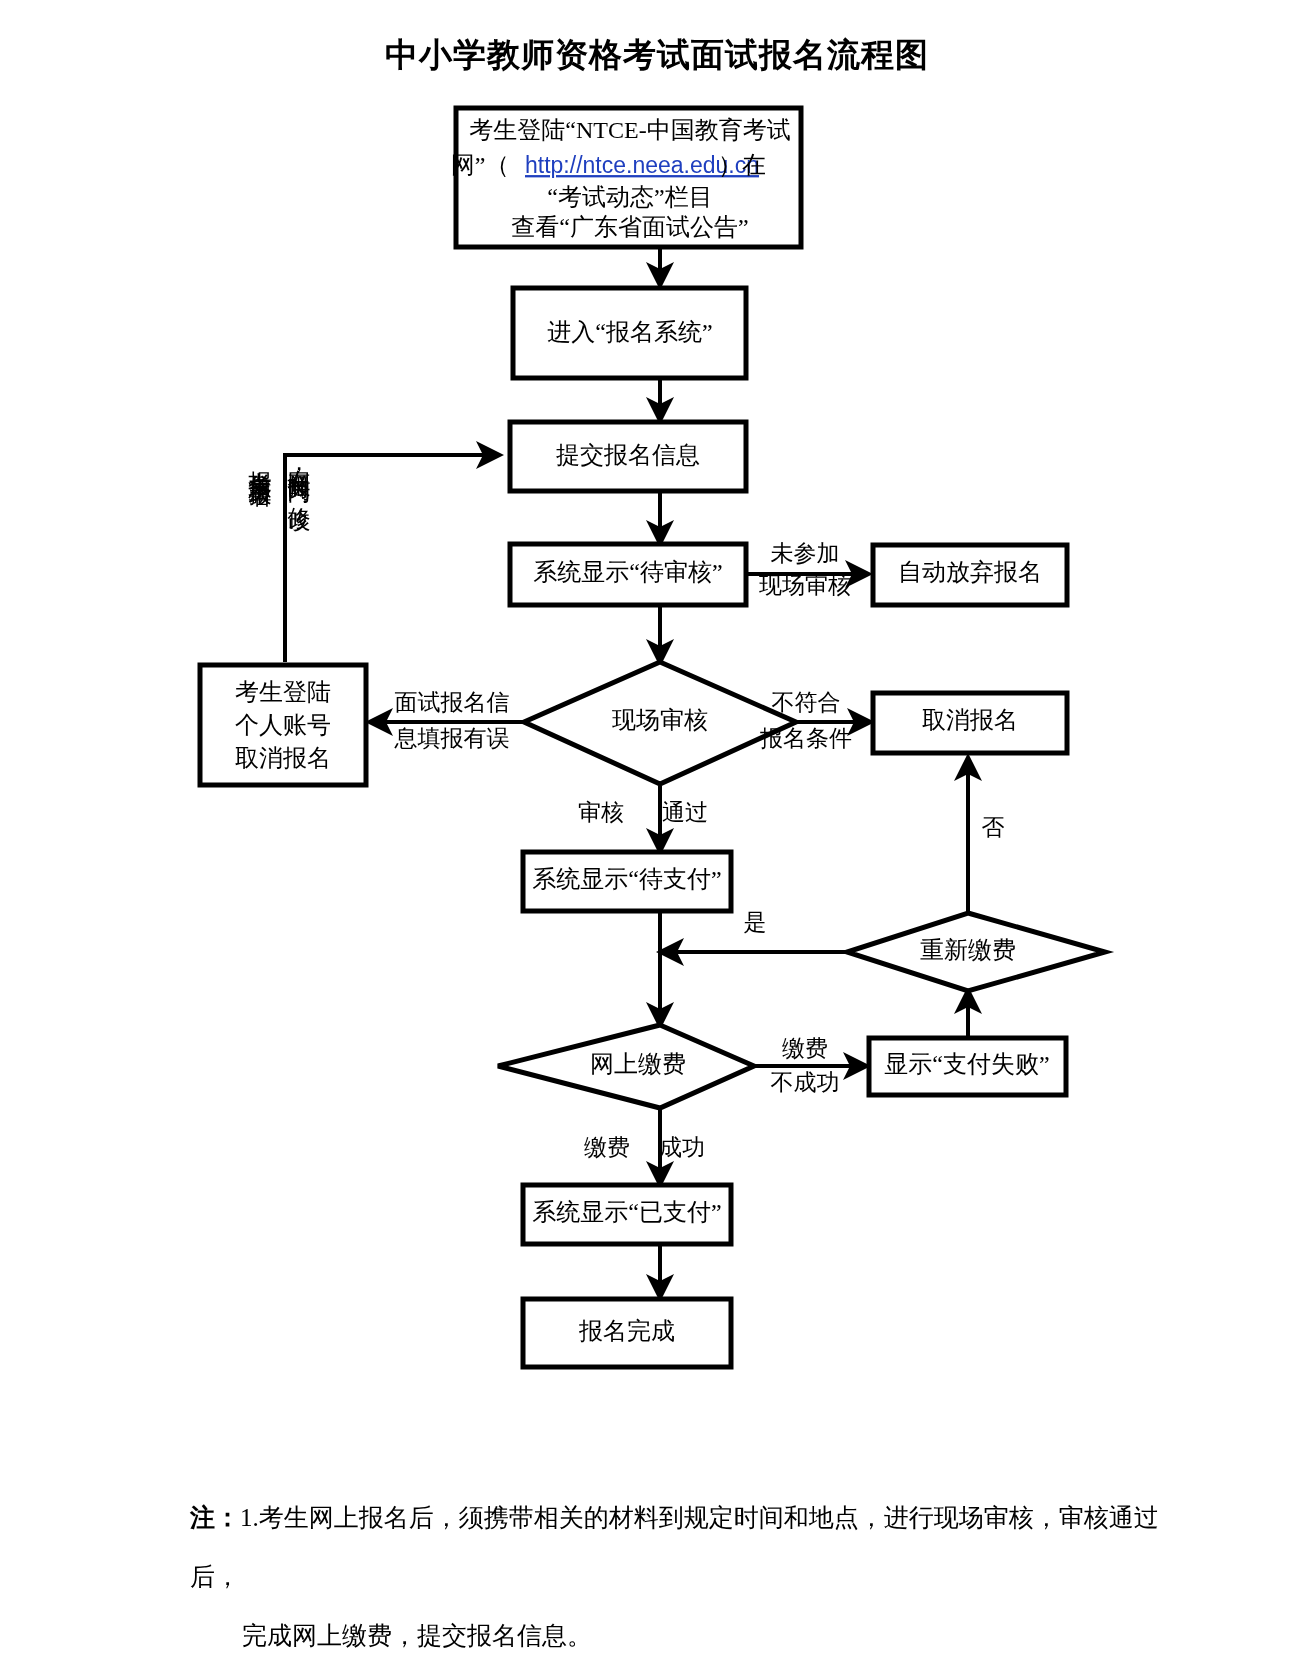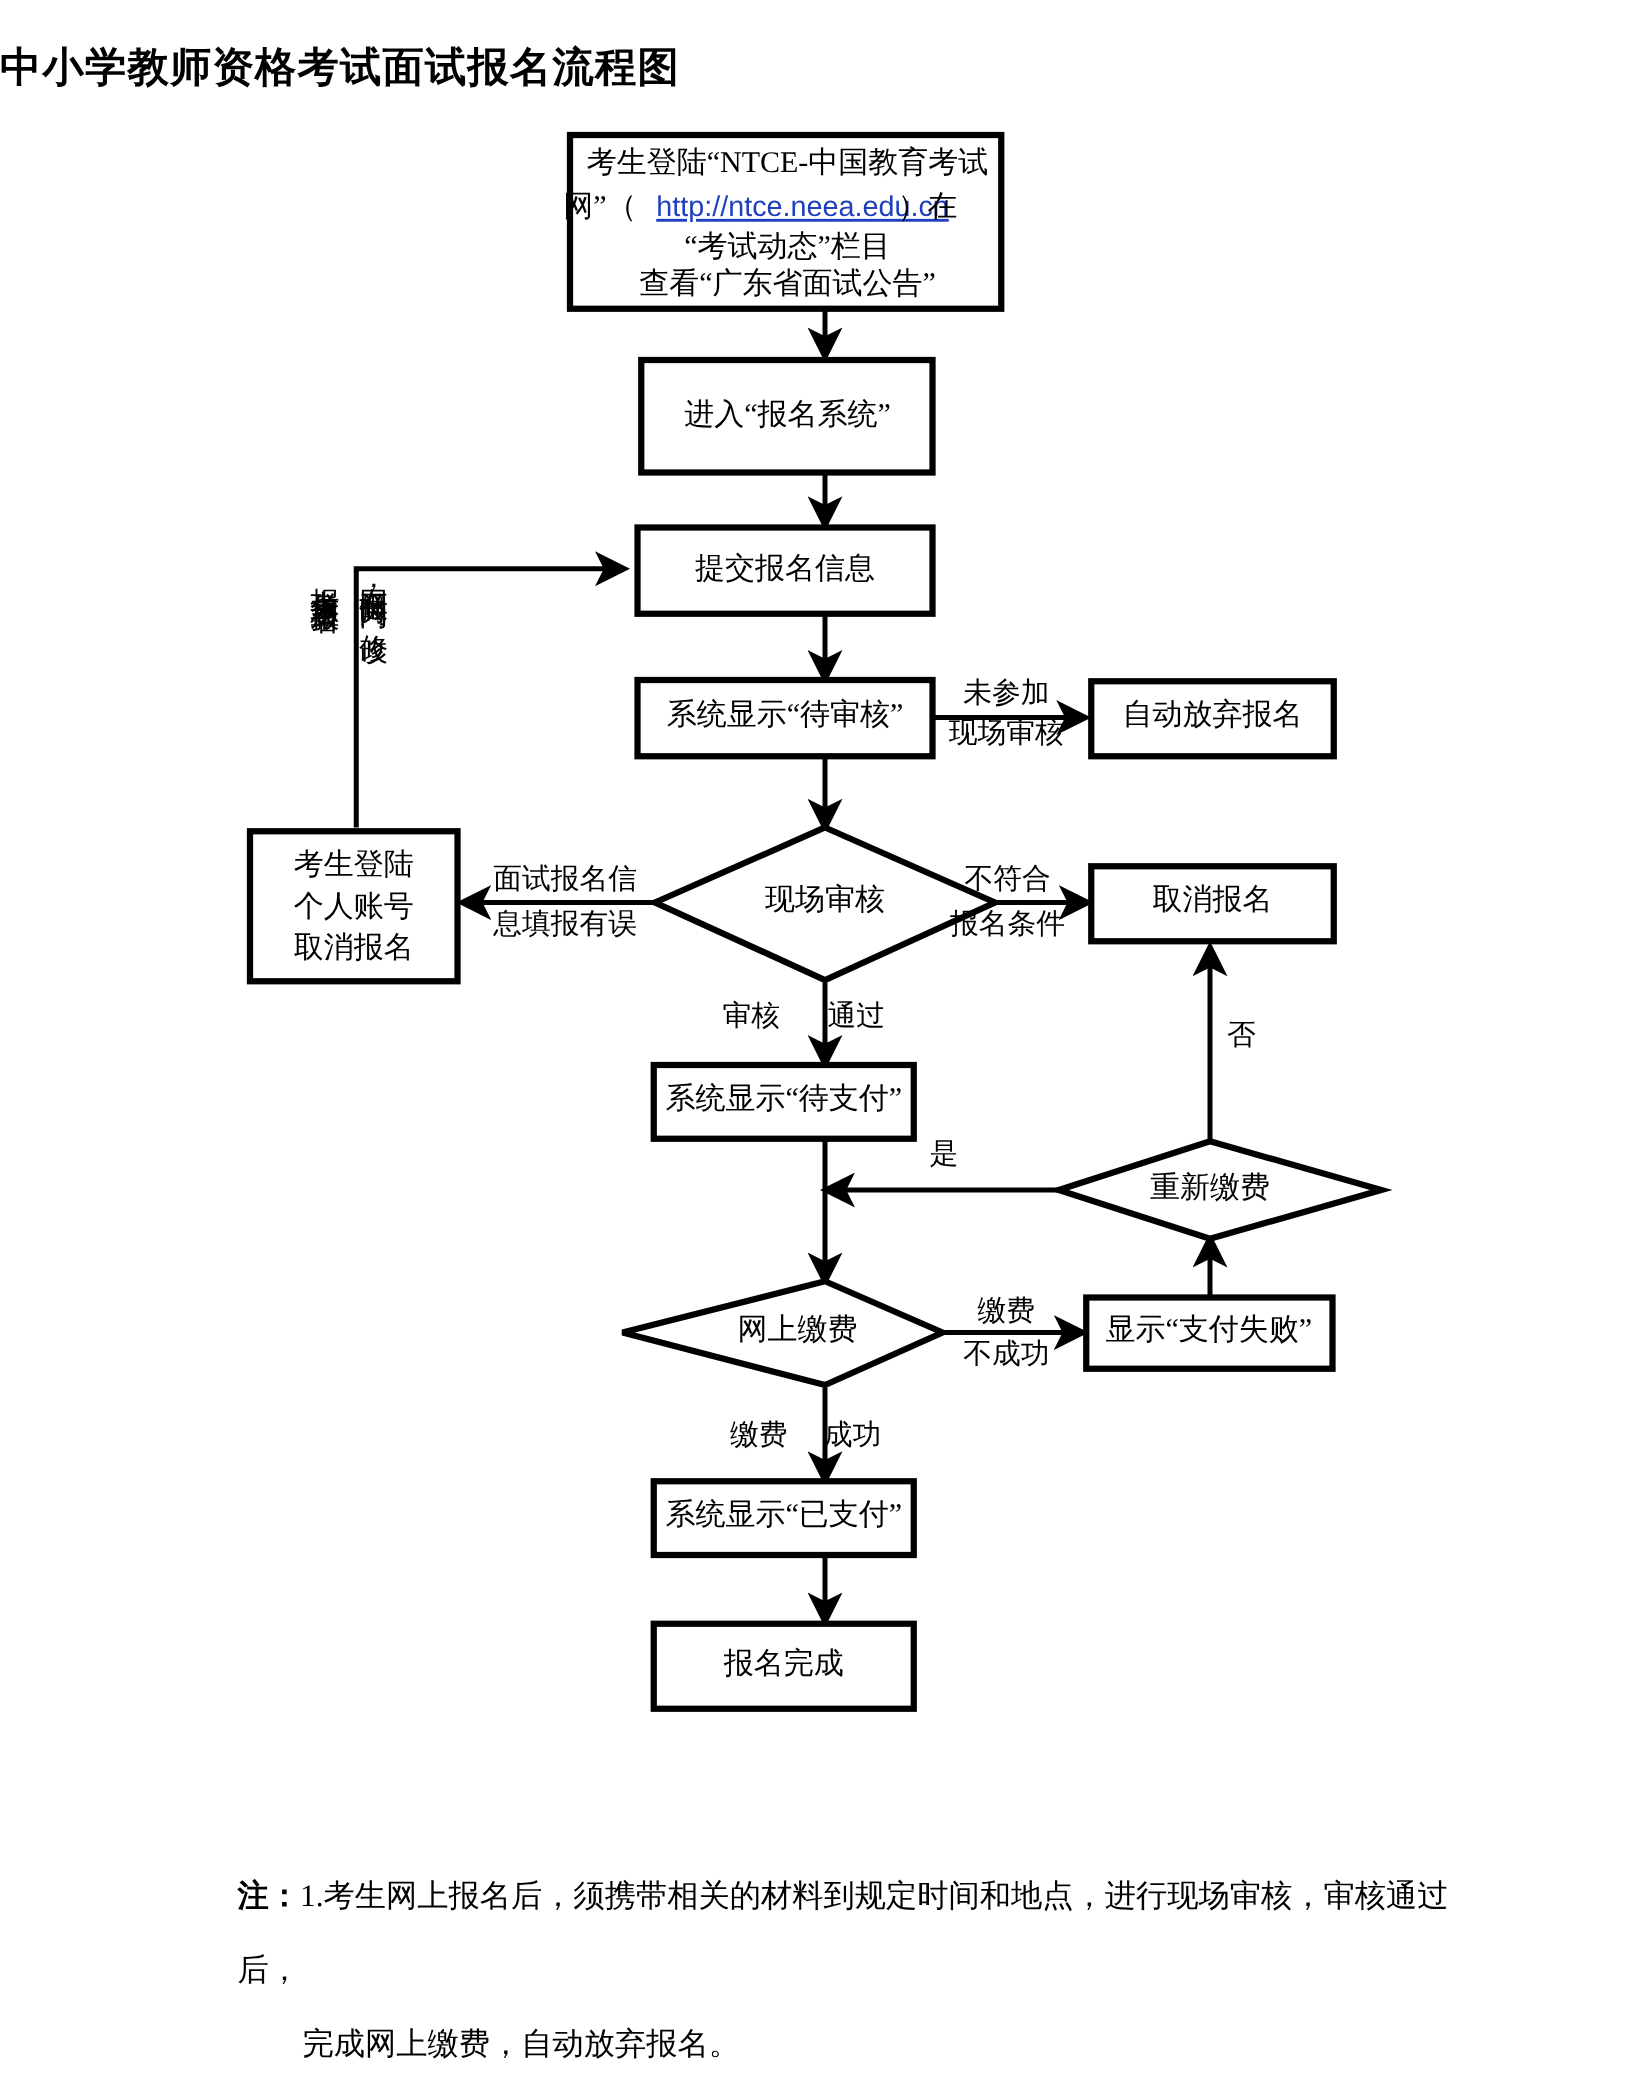--- a/index.html
+++ b/index.html
@@ -17,21 +17,21 @@
     height: 1671px;
     margin: 0 auto;
     background: #ffffff;
     overflow: hidden;
   }
   #flow-title {
     position: absolute;
     left: 0;
     top: 34px;
     width: 1314px;
-    text-align: left;
+    text-align: center;
     font-size: 33px;
     font-weight: bold;
     letter-spacing: 1px;
     line-height: 42px;
   }
   #flow-svg {
     position: absolute;
     left: 0;
     top: 0;
     width: 1314px;
@@ -274,16 +274,16 @@
       <text class="edgelabel" x="607" y="1150">缴费</text>
       <text class="edgelabel" x="682" y="1150">成功</text>
     </g>
   </svg>
 
   <div class="vtext vtext-col" style="left:248px; top:452px;">报考信息重新报名</div>
   <div class="vtext vtext-col" style="left:287px; top:452px;">在网报时间内，修改</div>
 
   <div id="notes">
     <span class="note-line"><span class="note-label">注：</span><span>1.考生网上报名后，须携带相关的材料到规定时间和地点，进行现场审核，审核通过后，</span></span>
-    <span class="note-indent">完成网上缴费，自动放弃报名。</span>
+    <span class="note-indent">完成网上缴费，提交报名信息。</span>
   </div>
 
 </div>
 
 </body></html>

